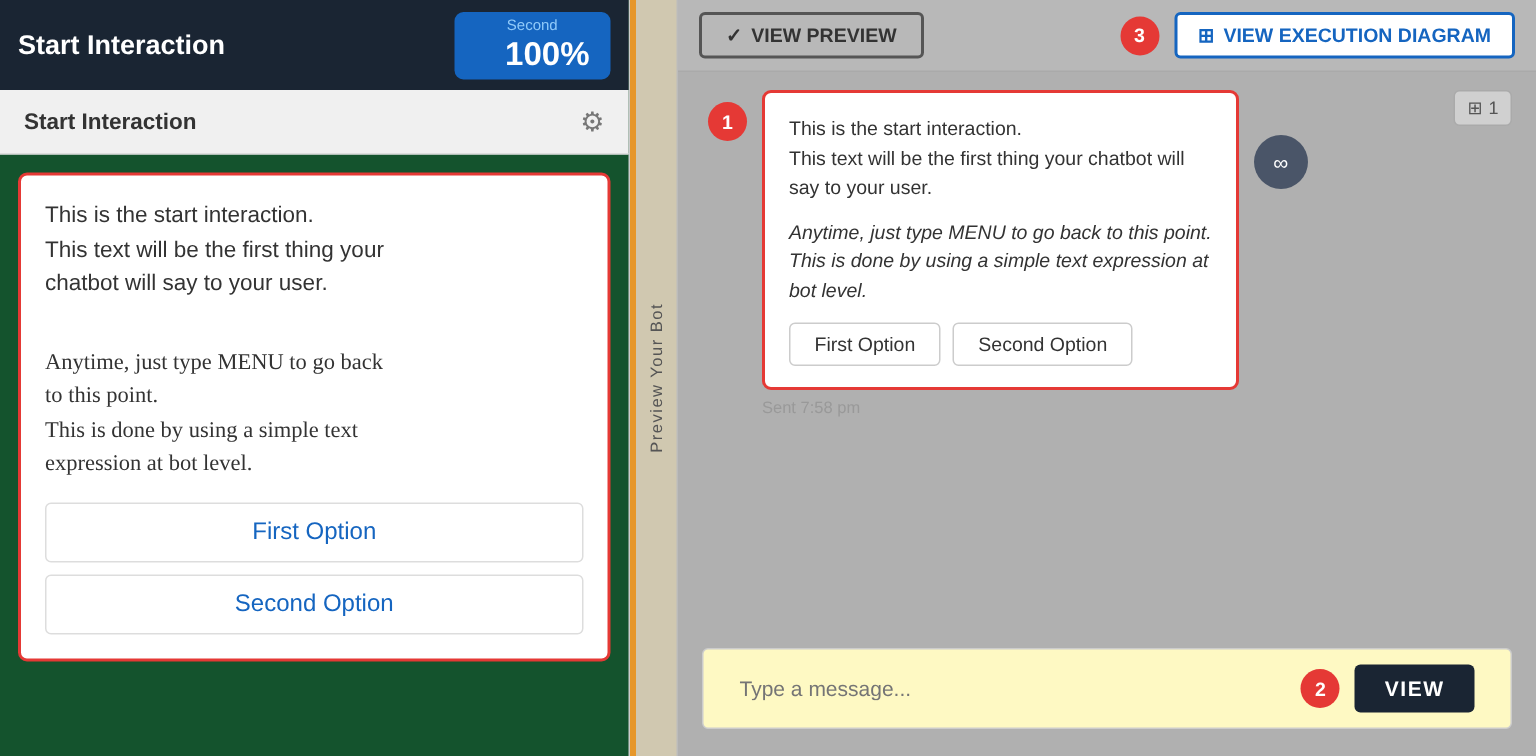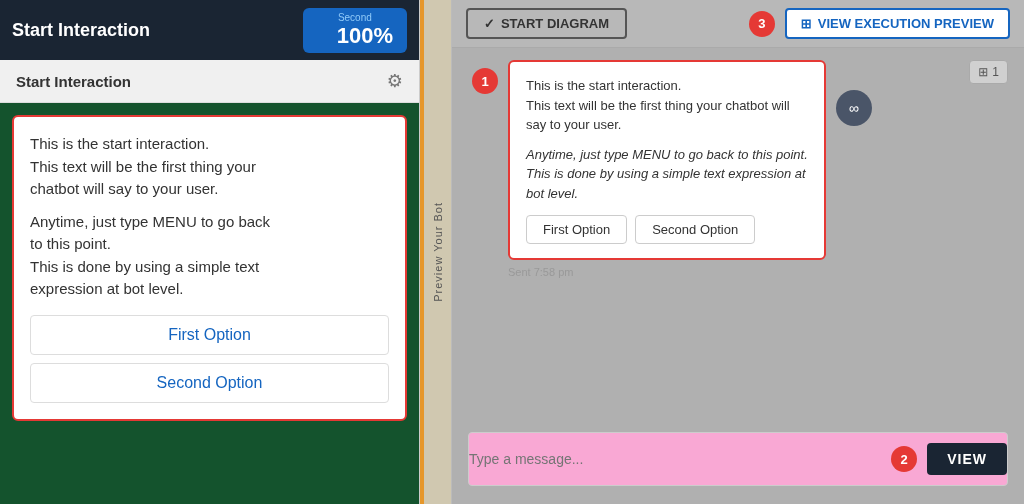--- a/index.html
+++ b/index.html
@@ -257,23 +257,23 @@
       cursor: pointer;
       display: flex;
       align-items: center;
       gap: 4px;
       font-size: 12px;
       color: #555;
     }
 
     
     .bottom-input-area {
-      background: #f9a8d4;
+      background: #fef9c3;
       border-top: 1px solid #ccc;
-      padding: 10px 0;
+      padding: 10px 24px;
       display: flex;
       align-items: center;
       gap: 10px;
       margin: 0 8px 8px 8px;
       border-radius: 4px;
       border: 1px solid #ccc;
     }
 
     .message-input {
       flex: 1;
@@ -335,47 +335,47 @@
 
   <div class="left-subheader">
     <span class="subheader-title">Start Interaction</span>
     <span class="gear-icon">⚙</span>
   </div>
 
   <div class="content-area">
     <div class="interaction-card">
       <div class="card-text">
         <p>This is the start interaction.<br>This text will be the first thing your<br>chatbot will say to your user.</p>
-        <p style="margin-top:10px;">Anytime, just type MENU to go back<br>to this point.<br>This is done by using a simple text<br>expression at bot level.</p>
+        <p style="margin-top:30px;font-family:Liberation Serif, serif;">Anytime, just type MENU to go back<br>to this point.<br>This is done by using a simple text<br>expression at bot level.</p>
       </div>
       <button class="option-button">First Option</button>
       <button class="option-button">Second Option</button>
     </div>
   </div>
 </div>
 
 <div style="position:relative; width:32px; background:#d0c8b0; display:flex; align-items:center; justify-content:center; border-right:1px solid #bbb;">
   <div style="width:4px; position:absolute; left:0; top:0; bottom:0; background:#e6972a;"></div>
   <span style="writing-mode:vertical-rl; transform:rotate(180deg); font-size:11px; color:#555; letter-spacing:1px; font-weight:500; margin-left:4px;">Preview Your Bot</span>
 </div>
 
 <div class="right-panel">
 
   <div class="right-toolbar">
     <div class="toolbar-left">
       <button class="start-preview-btn">
         <span class="checkmark-icon">✓</span>
-        <span>START DIAGRAM</span>
+        <span>VIEW PREVIEW</span>
       </button>
     </div>
     <div class="toolbar-right">
       <span class="badge-circle">3</span>
       <button class="view-execution-btn">
         <span class="diagram-icon">⊞</span>
-        <span>VIEW EXECUTION PREVIEW</span>
+        <span>VIEW EXECUTION DIAGRAM</span>
       </button>
     </div>
   </div>
 
   <div class="right-content">
 
     <div class="doc-icon-btn">
       <span>⊞</span>
       <span>1</span>
     </div>

